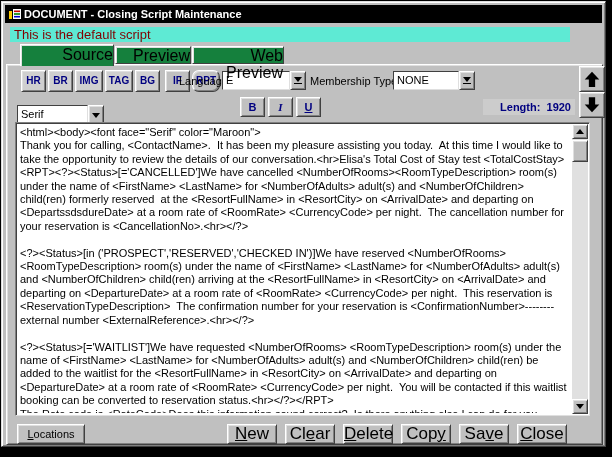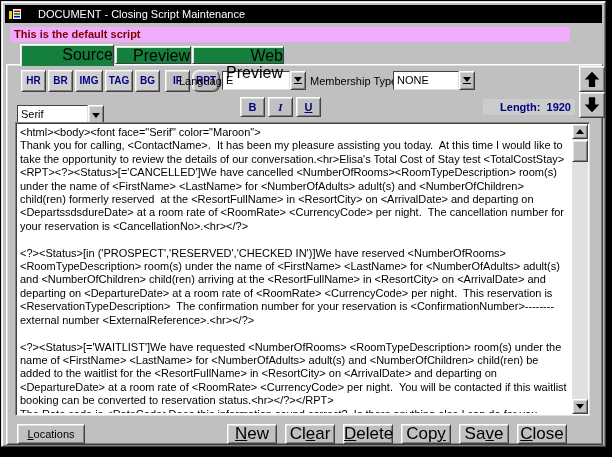--- a/index.html
+++ b/index.html
@@ -6,24 +6,24 @@
   html,body { width:612px; height:457px; background:#000; overflow:hidden;
     font-family:"Liberation Sans","DejaVu Sans",sans-serif; }
   .window { position:absolute; left:1px; top:1px; width:605px; height:446px;
     background:#c0c0c0; border:1px solid; border-color:#dfdfdf #404040 #404040 #dfdfdf;
     box-shadow: inset 1px 1px 0 #fff, inset -1px -1px 0 #808080; }
   .r { background:#c0c0c0; border:1px solid; border-color:#fff #404040 #404040 #fff;
     box-shadow: inset 1px 1px 0 #dfdfdf, inset -1px -1px 0 #808080; }
   .field { background:#fff; border:1px solid; border-color:#808080 #dfdfdf #dfdfdf #808080;
     box-shadow: inset 1px 1px 0 #404040; }
   .titlebar { position:absolute; left:3px; top:3px; right:3px; height:18px; background:#000;
-    color:#fff; display:flex; align-items:center; gap:16px; padding-left:3px;
-    font-size:11px; font-weight:normal; }
-  .banner { position:absolute; left:8px; top:25px; width:560px; height:15px; background:#f0abfc;
-    color:#800000; font-size:11px; font-weight:bold; line-height:15px; padding-left:4px; }
+    color:#fff; display:flex; align-items:center; gap:2px; padding-left:3px;
+    font-size:11px; font-weight:bold; }
+  .banner { position:absolute; left:8px; top:25px; width:560px; height:15px; background:#5eead4;
+    color:#800000; font-size:13px; font-weight:normal; line-height:15px; padding-left:4px; }
   .tab { position:absolute; top:44px; height:18px; background:#15803d; text-align:right;
     font-size:16px; line-height:17px; color:#000; border:1px solid;
     border-color:#fff #404040 #404040 #fff; box-shadow: inset 1px 1px 0 #dfdfdf; z-index:2; }
   .tab.active { top:42px; height:22px; line-height:20px; border-bottom:none; z-index:4; }
   .panel { position:absolute; left:4px; top:62px; width:597px; height:381px;
     background:#c0c0c0; border:1px solid; border-color:#fff #404040 #404040 #fff;
     box-shadow: inset 1px 1px 0 #dfdfdf, inset -1px -1px 0 #808080; z-index:1; }
   .tagbtn { position:absolute; top:5px; height:22px; font-size:10px; font-weight:bold;
     color:#000080; text-align:center; line-height:20px; cursor:default; }
   .tagbtn.lite { background:#cfcfcf; }

